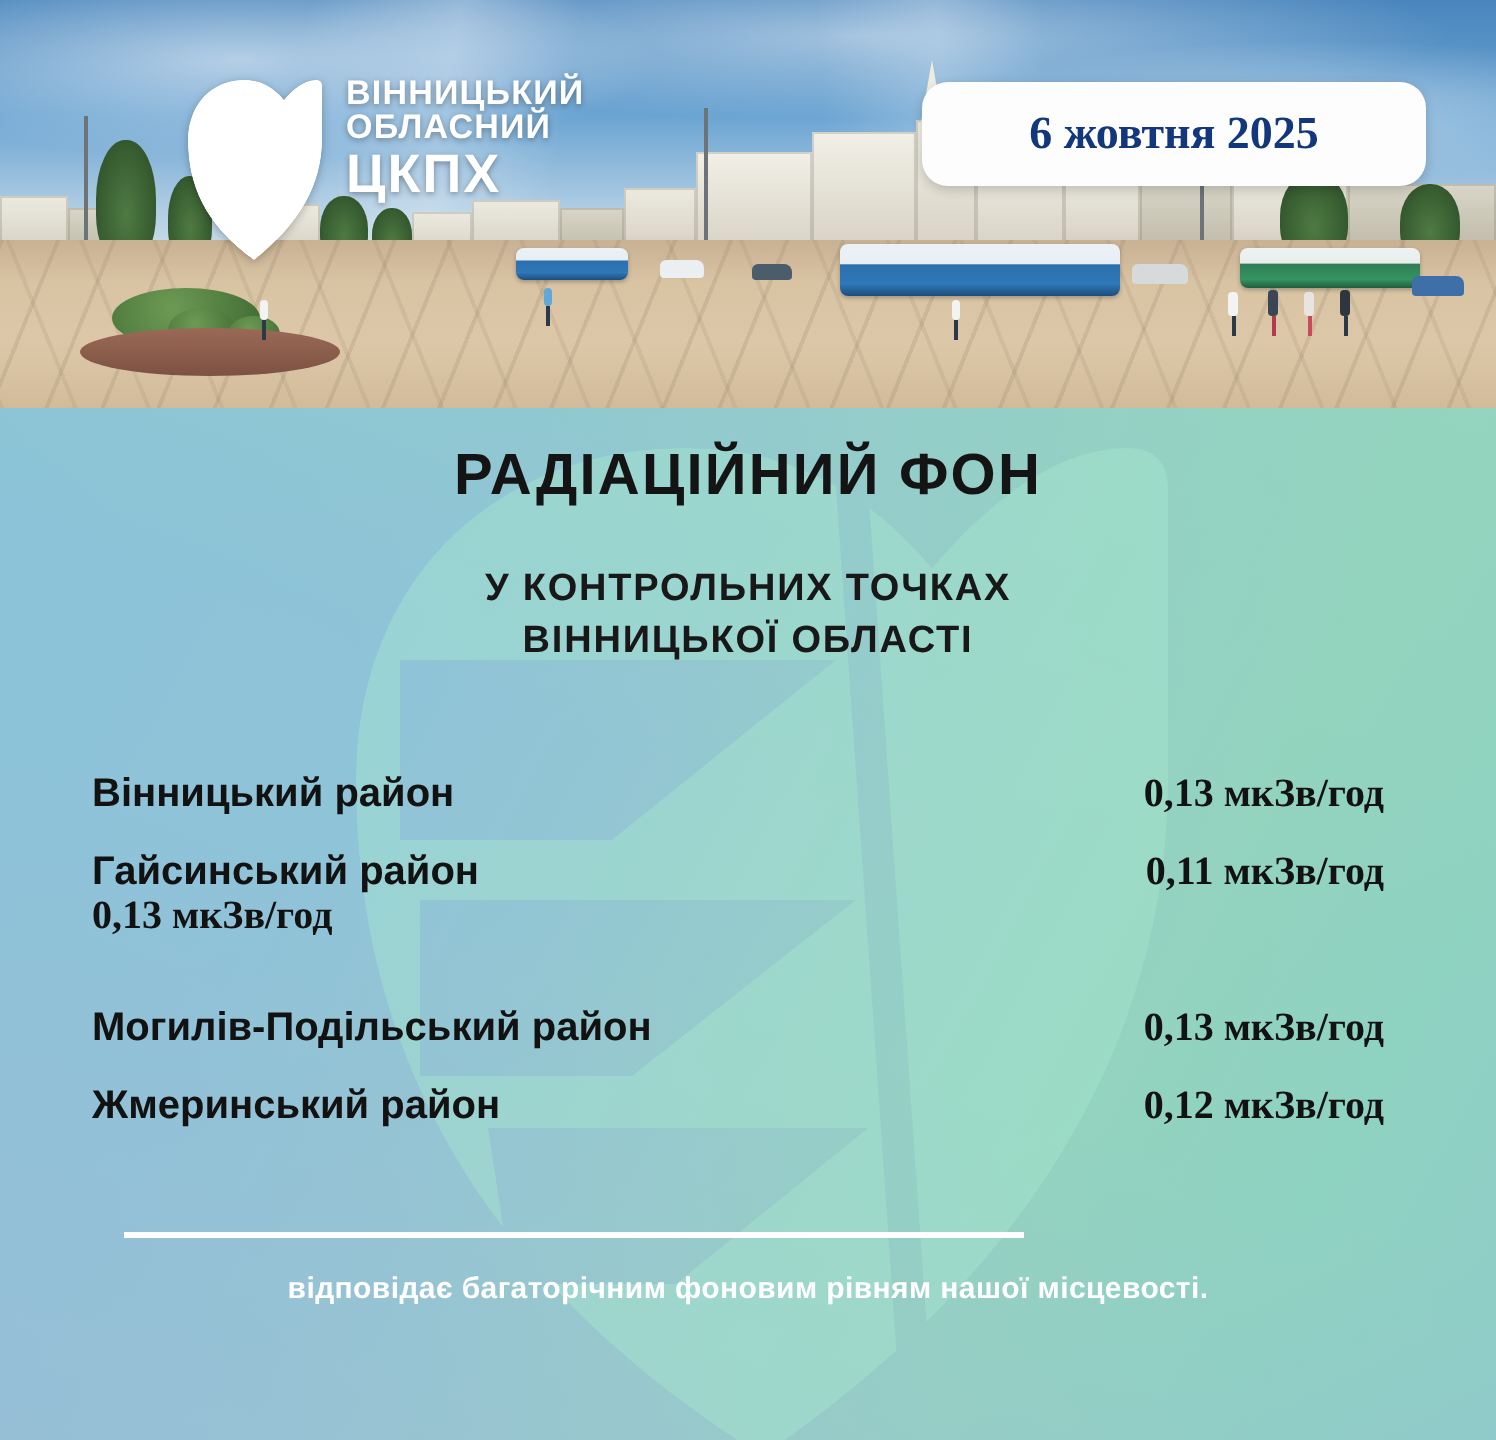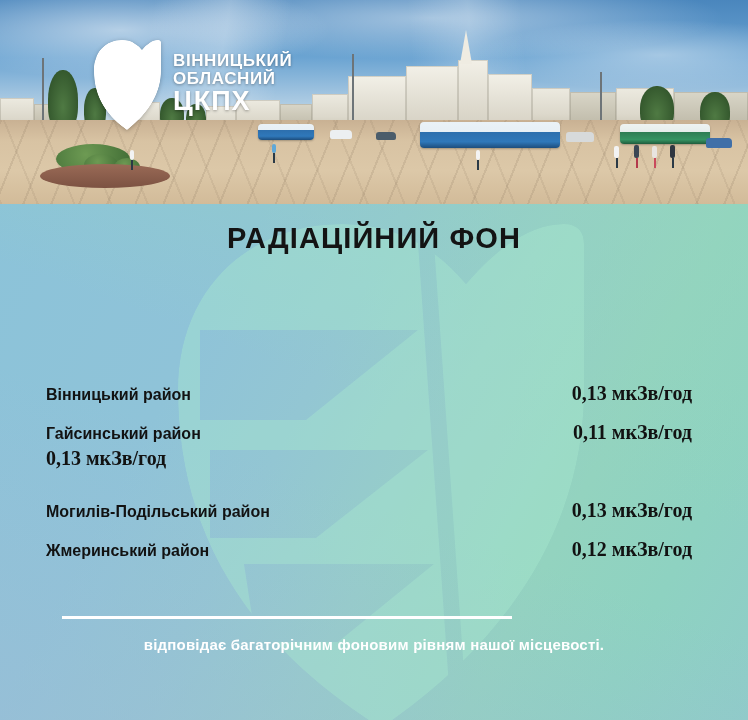--- a/index.html
+++ b/index.html
@@ -133,21 +133,21 @@
     width: 2px;
     background: #6d7478;
   }
 
   
   .logo-block {
     position: absolute;
     left: 92px;
     top: 38px;
     display: flex;
-    align-items: center;
+    align-items: flex-start;
     gap: 11px;
     z-index: 6;
   }
   .logo-mark {
     width: 70px;
     height: 92px;
     flex: 0 0 auto;
     filter: drop-shadow(0 1px 2px rgba(0,0,0,0.25));
   }
   .logo-text {
@@ -269,21 +269,21 @@
     top: 165px;
     width: 646px;
   }
   .row {
     display: flex;
     align-items: baseline;
     justify-content: space-between;
     height: 39px;
   }
   .row-name {
-    font-size: 16px;
+    font-size: 20px;
     font-weight: 700;
     color: #121212;
     white-space: nowrap;
     margin-top: 17px;
   }
   .row-value {
     font-size: 20px;
     font-weight: 700;
     color: #121212;
     white-space: nowrap;
@@ -422,20 +422,23 @@
           <path d="M35 92 C10 74 2 54 2 32 C2 14 14 2 30 2 C40 2 46 7 50 12 C54 7 60 2 66 2 C68 2 69 3 69 5 L69 32 C69 54 58 74 35 92 Z" fill="#ffffff"></path>
         </g>
       </svg>
       <div class="logo-text">
         <div class="logo-line1">ВІННИЦЬКИЙ</div>
         <div class="logo-line2">ОБЛАСНИЙ</div>
         <div class="logo-line3">ЦКПХ</div>
       </div>
     </div>
 
+    <div class="date-badge">
+      <div class="date-badge-text">6 жовтня 2025</div>
+    </div>
   </div>
 
   <div class="panel">
     <div class="panel-tint"></div>
 
     <svg class="watermark" viewBox="0 0 430 520">
       <defs>
         <mask id="wmMask">
           <rect x="0" y="0" width="430" height="520" fill="#000"></rect>
           <path d="M215 516 C62 420 12 300 12 178 C12 78 82 12 176 12 C238 12 274 42 300 72 C326 42 360 12 398 12 C412 12 418 20 418 32 L418 178 C418 300 356 420 215 516 Z" fill="#fff"></path>
@@ -449,20 +452,24 @@
       </defs>
       <g mask="url(#wmMask)">
         <path d="M215 516 C62 420 12 300 12 178 C12 78 82 12 176 12 C238 12 274 42 300 72 C326 42 360 12 398 12 C412 12 418 20 418 32 L418 178 C418 300 356 420 215 516 Z" fill="#a8e9cf"></path>
       </g>
     </svg>
 
     <div class="panel-content">
 
       <div class="title-main">РАДІАЦІЙНИЙ ФОН</div>
 
+      <div class="subtitle">
+        <span class="sub-l1">У КОНТРОЛЬНИХ  ТОЧКАХ</span>
+        <span class="sub-l2">ВІННИЦЬКОЇ  ОБЛАСТІ</span>
+      </div>
 
       <div class="rows">
         <div class="row">
           <span class="row-name">Вінницький район</span>
           <span class="row-value">0,13 мкЗв/год</span>
         </div>
         <div class="row">
           <span class="row-name">Гайсинський район</span>
           <span class="row-value">0,11 мкЗв/год</span>
         </div>

